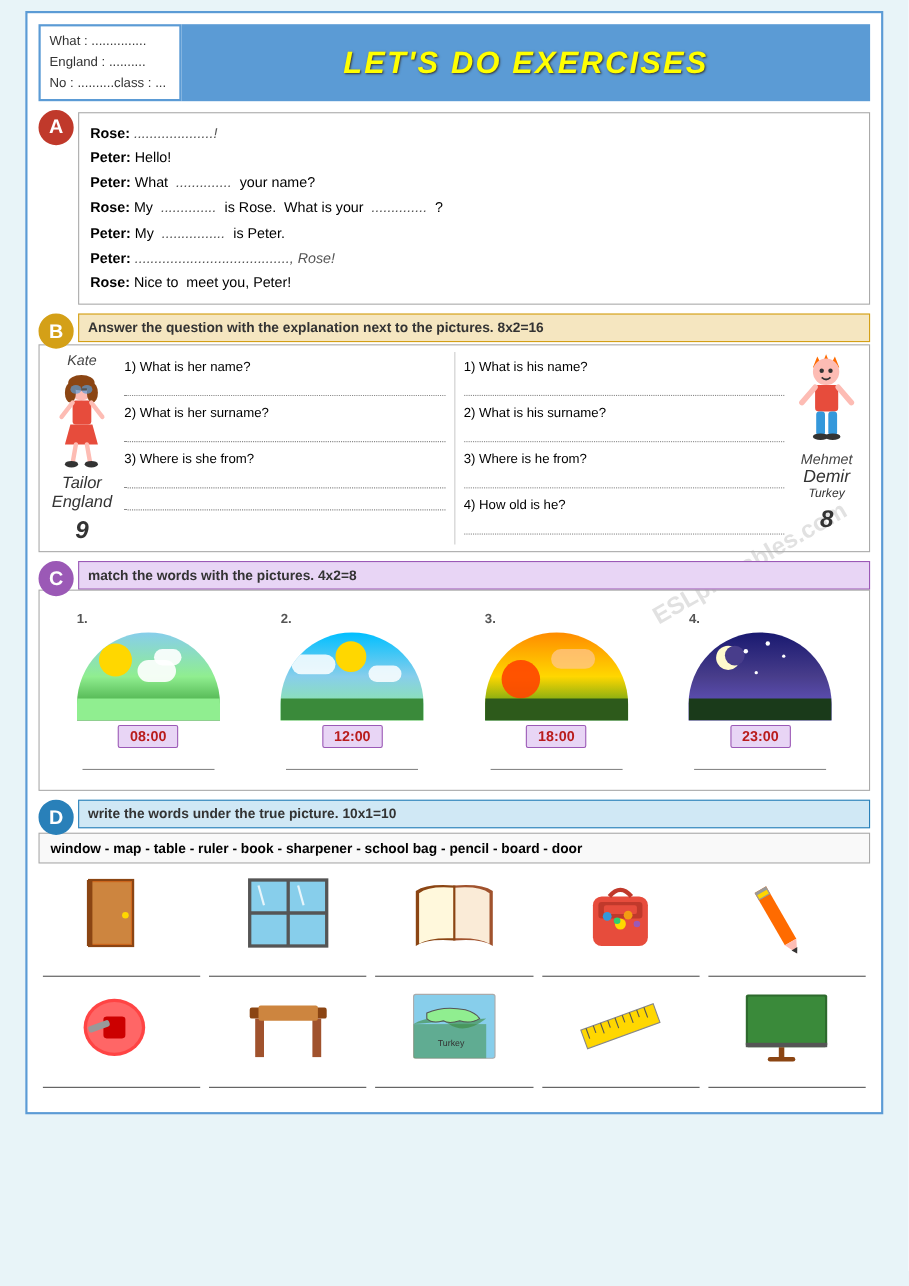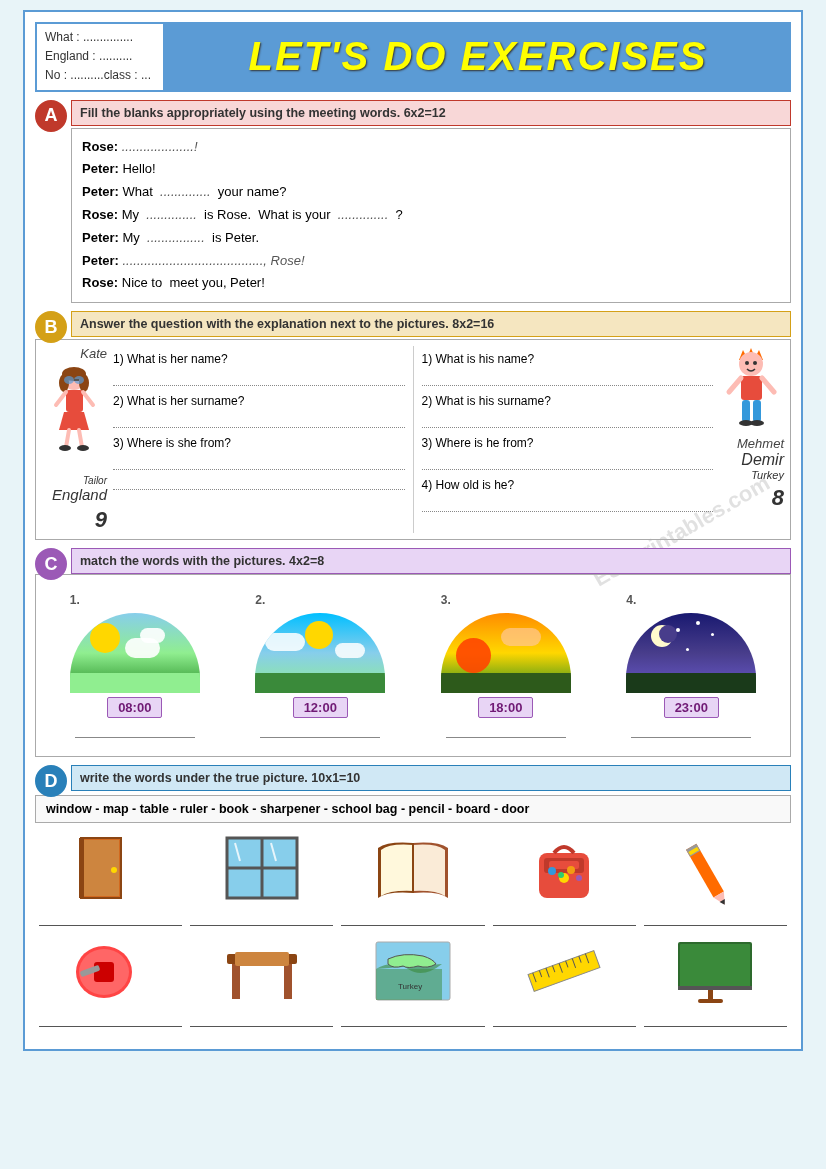--- a/index.html
+++ b/index.html
@@ -36,21 +36,21 @@
     }
     .title-box {
       flex: 1;
       background: #5b9bd5;
       display: flex;
       align-items: center;
       justify-content: center;
       padding: 6px 10px;
     }
     .title-text {
-      font-size: 40px;
+      font-size: 28px;
       font-weight: bold;
       color: #ffff00;
       font-style: italic;
       letter-spacing: 2px;
       text-shadow: 1px 1px 2px #333;
     }
 
     
     .section {
       margin-bottom: 8px;
@@ -114,21 +114,21 @@
     }
     .person-block {
       flex: 1;
       display: flex;
       gap: 6px;
       align-items: flex-start;
     }
     .person-info {
       display: flex;
       flex-direction: column;
-      align-items: flex-end;
+      align-items: center;
       justify-content: center;
       font-size: 12px;
       font-style: italic;
       color: #333;
       min-width: 60px;
     }
     .questions-block {
       flex: 1;
       font-size: 12px;
     }
@@ -174,21 +174,21 @@
     .sky-dome {
       width: 130px;
       height: 80px;
       border-radius: 65px 65px 0 0;
       overflow: hidden;
       position: relative;
     }
     .time-badge {
       background: #e8d5f5;
       border: 1px solid #9b59b6;
-      color: #701a75;
+      color: #b91c1c;
       font-size: 13px;
       font-weight: bold;
       padding: 2px 10px;
       border-radius: 2px;
     }
     .answer-line-c {
       border-bottom: 1px solid #888;
       width: 120px;
       min-height: 14px;
       margin-top: 2px;
@@ -279,21 +279,20 @@
     </div>
     <div class="title-box">
       <span class="title-text">LET'S DO EXERCISES</span>
     </div>
   </div>
 
   <div class="section">
     <div class="section-row">
       <div class="section-label section-label-a">A</div>
       <div style="flex:1">
-        <div class="section-header section-header-a">Fill the blanks appropriately using the meeting words. 6x2=12</div>
         <div class="section-content">
           <div class="dialogue-line"><strong>Rose:</strong> <span class="dots">....................!</span></div>
           <div class="dialogue-line"><strong>Peter:</strong> Hello!</div>
           <div class="dialogue-line"><strong>Peter:</strong> What &nbsp;<span class="dots">..............</span>&nbsp; your name?</div>
           <div class="dialogue-line"><strong>Rose:</strong> My &nbsp;<span class="dots">..............</span>&nbsp; is Rose. &nbsp;What is your &nbsp;<span class="dots">..............</span>&nbsp; ?</div>
           <div class="dialogue-line"><strong>Peter:</strong> My &nbsp;<span class="dots">................</span>&nbsp; is Peter.</div>
           <div class="dialogue-line"><strong>Peter:</strong> <span class="dots">......................................., Rose!</span></div>
           <div class="dialogue-line"><strong>Rose:</strong> Nice to &nbsp;meet you, Peter!</div>
         </div>
       </div>
@@ -329,21 +328,21 @@
                 <line x1="41" y1="27" x2="51" y2="40" stroke="#FDBCB4" stroke-width="4" stroke-linecap="round"></line>
 
                 <polygon points="22,47 42,47 47,65 17,65" fill="#e74c3c"></polygon>
 
                 <line x1="27" y1="65" x2="24" y2="82" stroke="#FDBCB4" stroke-width="4" stroke-linecap="round"></line>
                 <line x1="37" y1="65" x2="40" y2="82" stroke="#FDBCB4" stroke-width="4" stroke-linecap="round"></line>
 
                 <ellipse cx="23" cy="83" rx="6" ry="3" fill="#333"></ellipse>
                 <ellipse cx="41" cy="83" rx="6" ry="3" fill="#333"></ellipse>
               </svg>
-              <div style="font-size:10px; color:#333; margin-top:20px;">Tailor</div>
+              <div style="font-size:15px; color:#333; margin-top:2px;">Tailor</div>
               <div style="font-size:15px; color:#333;">England</div>
               <div style="font-size:22px; font-weight:bold; color:#333; margin-top:4px;">9</div>
             </div>
             <div class="questions-block">
               <div class="q-line">1) What is her name?</div>
               <div class="q-answer-line"></div>
               <div class="q-line">2) What is her surname?</div>
               <div class="q-answer-line"></div>
               <div class="q-line">3) Where is she from?</div>
               <div class="q-answer-line"></div>

